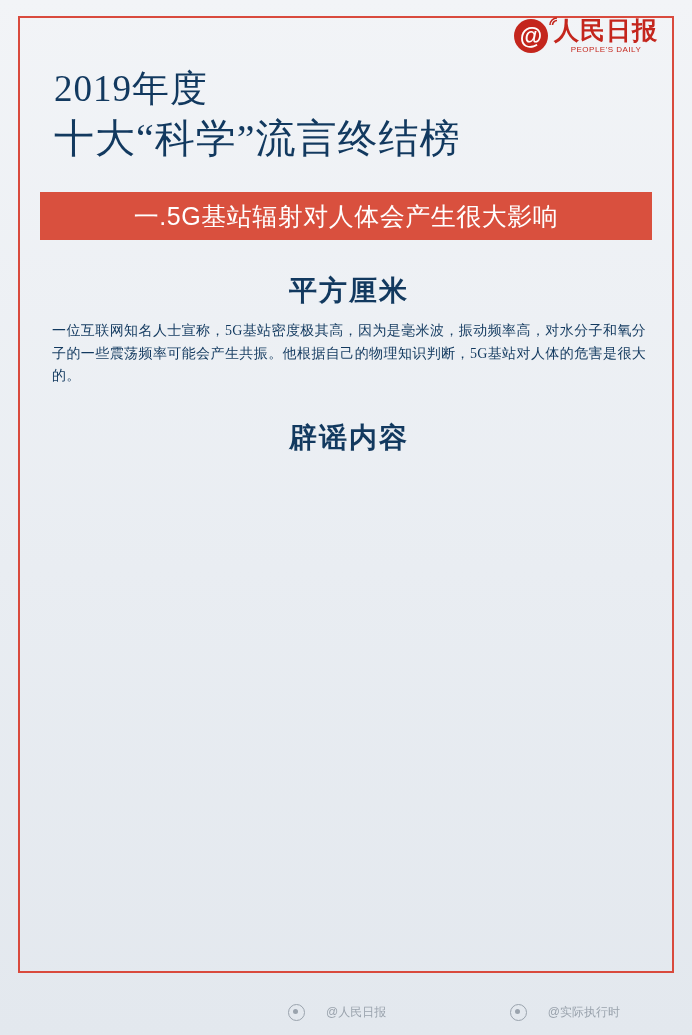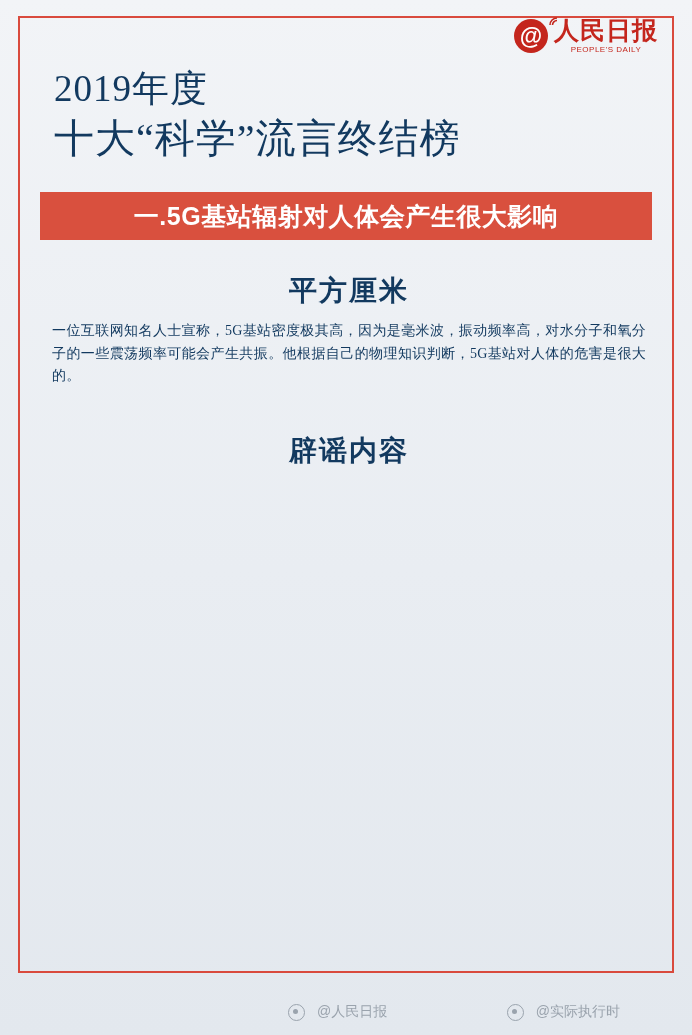--- a/index.html
+++ b/index.html
@@ -104,21 +104,21 @@
   
   .banner {
     position: absolute;
     left: 40px;
     right: 40px;
     top: 192px;
     height: 48px;
     background: #d9503e;
     color: #ffffff;
     font-size: 25px;
-    font-weight: bold;
+    font-weight: normal;
     display: flex;
     align-items: center;
     justify-content: center;
     letter-spacing: 0.5px;
   }
   
   .content {
     position: absolute;
     left: 52px;
     right: 46px;
@@ -127,21 +127,21 @@
   .section-heading {
     text-align: center;
     color: #12395f;
     font-size: 28px;
     font-weight: bold;
     letter-spacing: 2px;
     margin: 14px 0 10px 0;
     font-family: "Liberation Serif", serif;
   }
   .section-heading.second {
-    margin-top: 44px;
+    margin-top: 31px;
   }
   .body-text {
     color: #12395f;
     font-size: 14px;
     line-height: 1.62;
     text-align: justify;
     font-family: "Liberation Serif", serif;
     letter-spacing: 0.2px;
   }
   
@@ -150,23 +150,23 @@
     left: 0;
     right: 0;
     bottom: 0;
     height: 56px;
   }
   .wm {
     position: absolute;
     bottom: 14px;
     display: flex;
     align-items: center;
-    gap: 12px;
+    gap: 21px;
     color: #9aa3ad;
-    font-size: 14px;
+    font-size: 12px;
   }
   .wm-left { left: 288px; }
   .wm-right { right: 72px; }
   .wm-eye {
     width: 15px;
     height: 15px;
     border-radius: 50%;
     border: 1.5px solid #9aa3ad;
     position: relative;
   }

